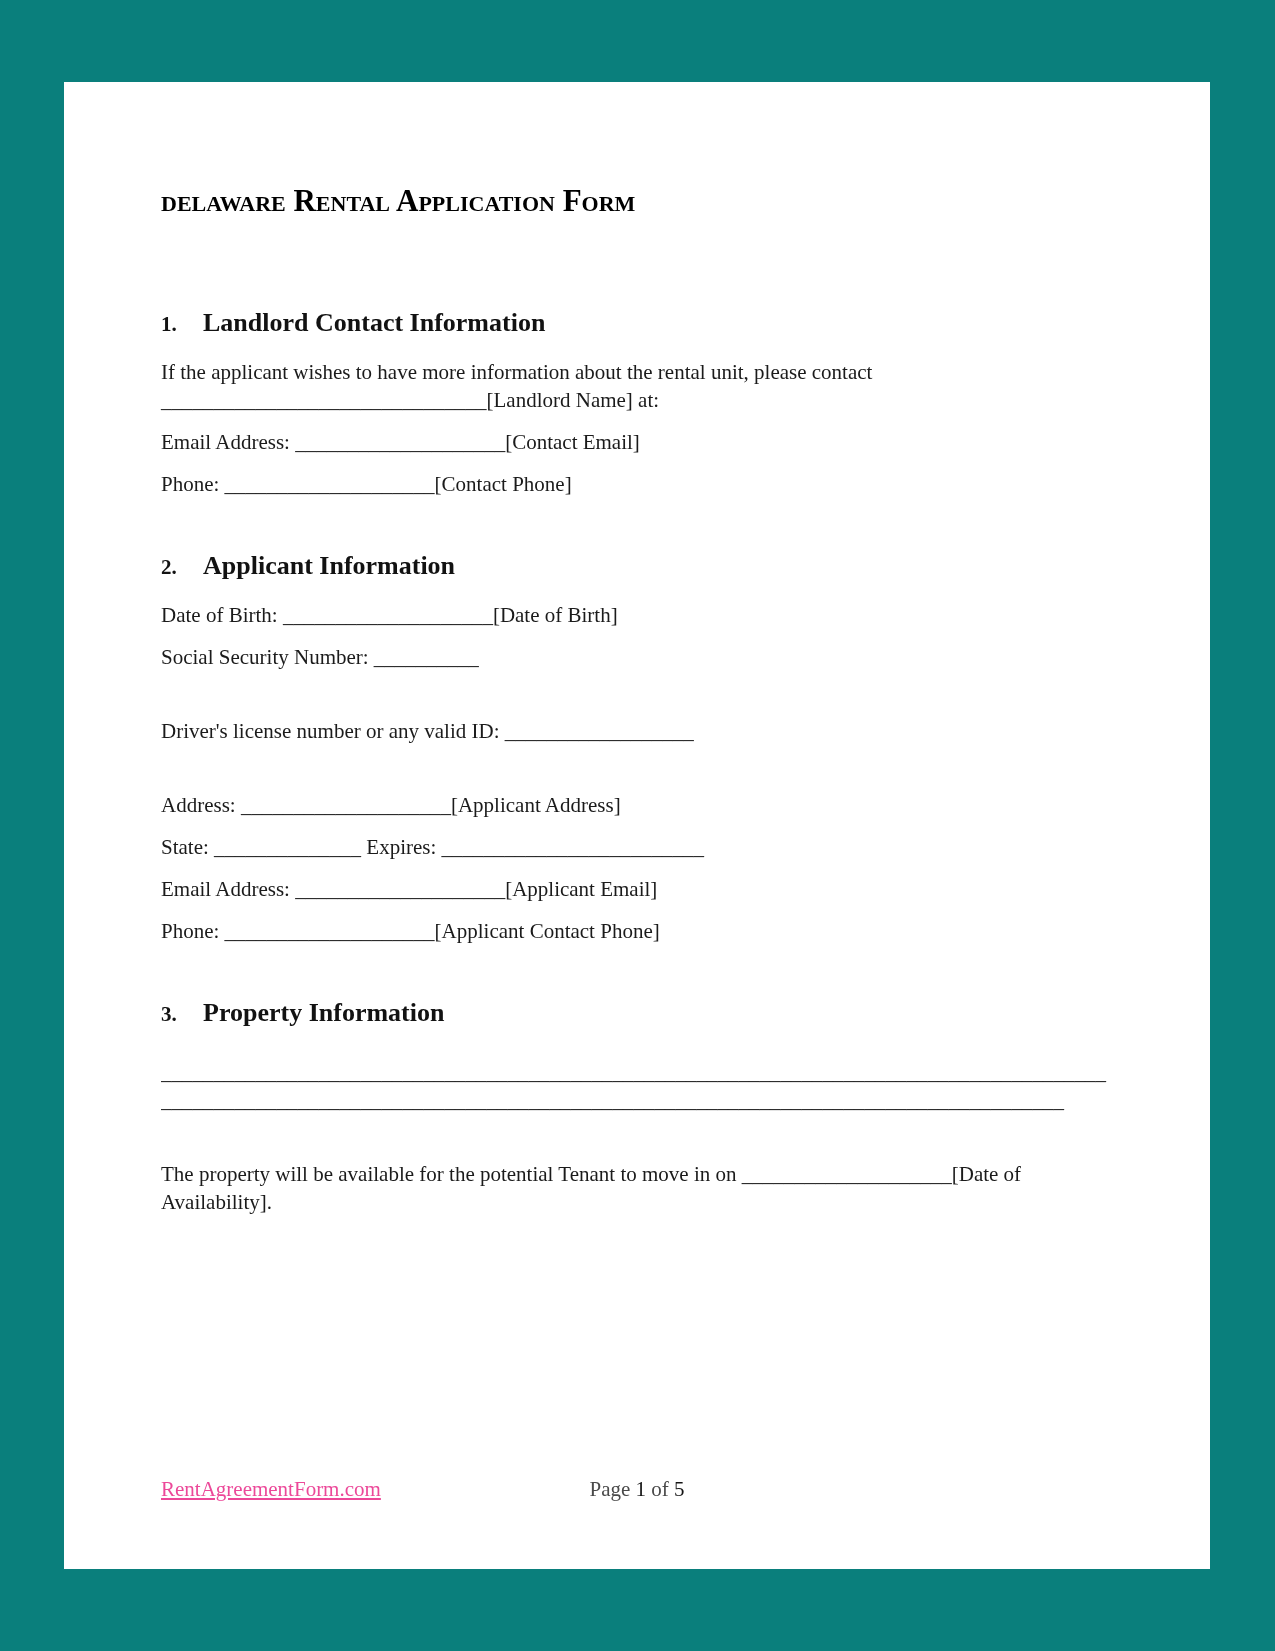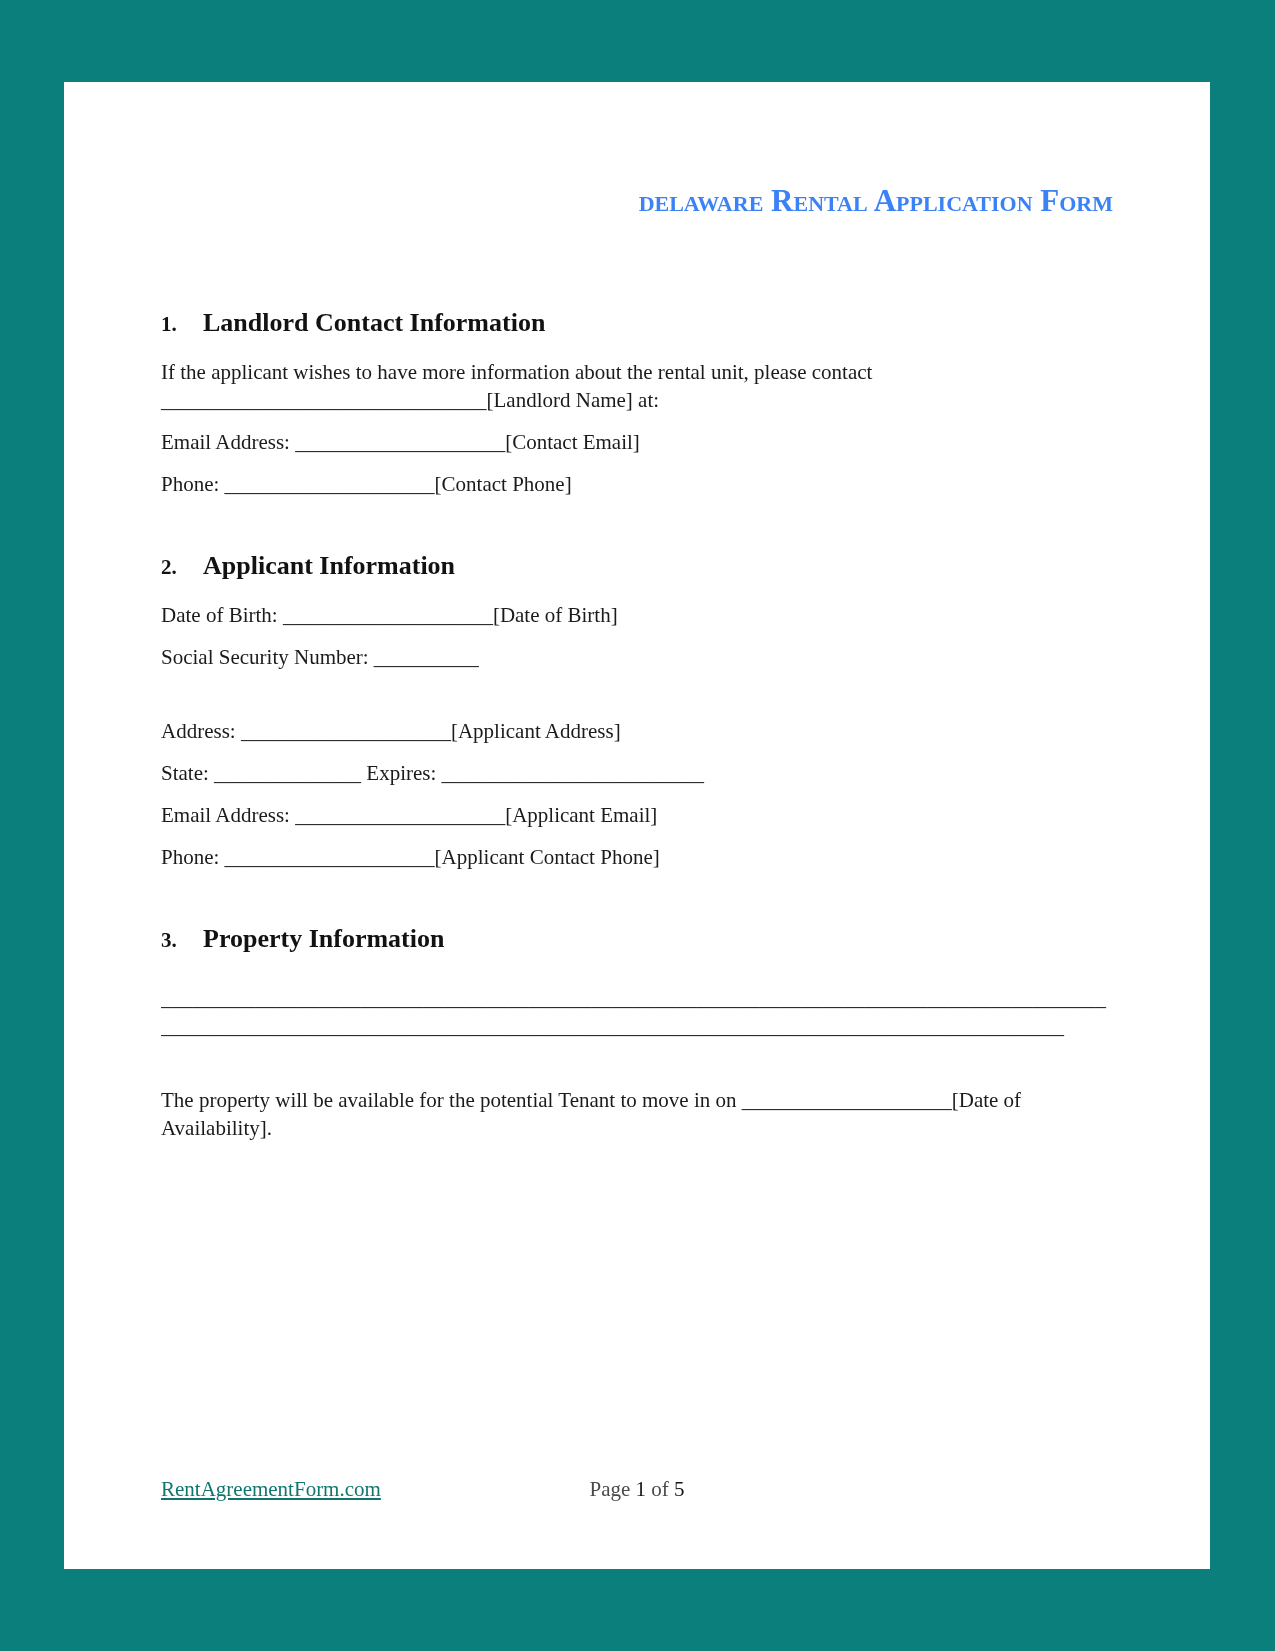--- a/index.html
+++ b/index.html
@@ -21,22 +21,22 @@
     padding: 100px 97px 0 97px;
     color: #1b1b1b;
     font-size: 21px;
     line-height: 28px;
   }
   .doc-title {
     font-size: 31px;
     line-height: 37px;
     font-weight: bold;
     font-variant: small-caps;
-    text-align: right;
-    color: #3b82f6;
+    text-align: left;
+    color: #000000;
     margin: 0 0 88px 0;
   }
   h2.section-heading {
     font-size: 26px;
     line-height: 32px;
     font-weight: bold;
     color: #121212;
     margin: 52px 0 18px 0;
     display: flex;
     align-items: baseline;
@@ -58,21 +58,21 @@
     left: 97px;
     right: 97px;
     bottom: 66px;
     display: grid;
     grid-template-columns: 1fr auto 1fr;
     align-items: baseline;
     font-size: 21px;
     line-height: 28px;
   }
   .footer-link {
-    color: #0f766e;
+    color: #ec4899;
     text-decoration: underline;
     cursor: pointer;
     justify-self: start;
   }
   .footer-page {
     color: #4a4a4a;
     justify-self: center;
   }
   .footer-page .num { color: #141414; }
 </style>
@@ -91,20 +91,21 @@
     <p class="body-line">If the applicant wishes to have more information about the rental unit, please contact _______________________________[Landlord Name] at:</p>
     <p class="body-line">Email Address: ____________________[Contact Email]</p>
     <p class="body-line">Phone: ____________________[Contact Phone]</p>
 
     <h2 class="section-heading">
       <span class="section-number">2.</span>
       <span>Applicant Information</span>
     </h2>
     <p class="body-line">Date of Birth: ____________________[Date of Birth]</p>
     <p class="body-line">Social Security Number: __________</p>
+    <p class="body-line gap-lg">Driver's license number or any valid ID: __________________</p>
     <p class="body-line gap-lg">Address: ____________________[Applicant Address]</p>
     <p class="body-line">State: ______________ Expires: _________________________</p>
     <p class="body-line">Email Address: ____________________[Applicant Email]</p>
     <p class="body-line">Phone: ____________________[Applicant Contact Phone]</p>
 
     <h2 class="section-heading">
       <span class="section-number">3.</span>
       <span>Property Information</span>
     </h2>
     <div class="address-lines">

